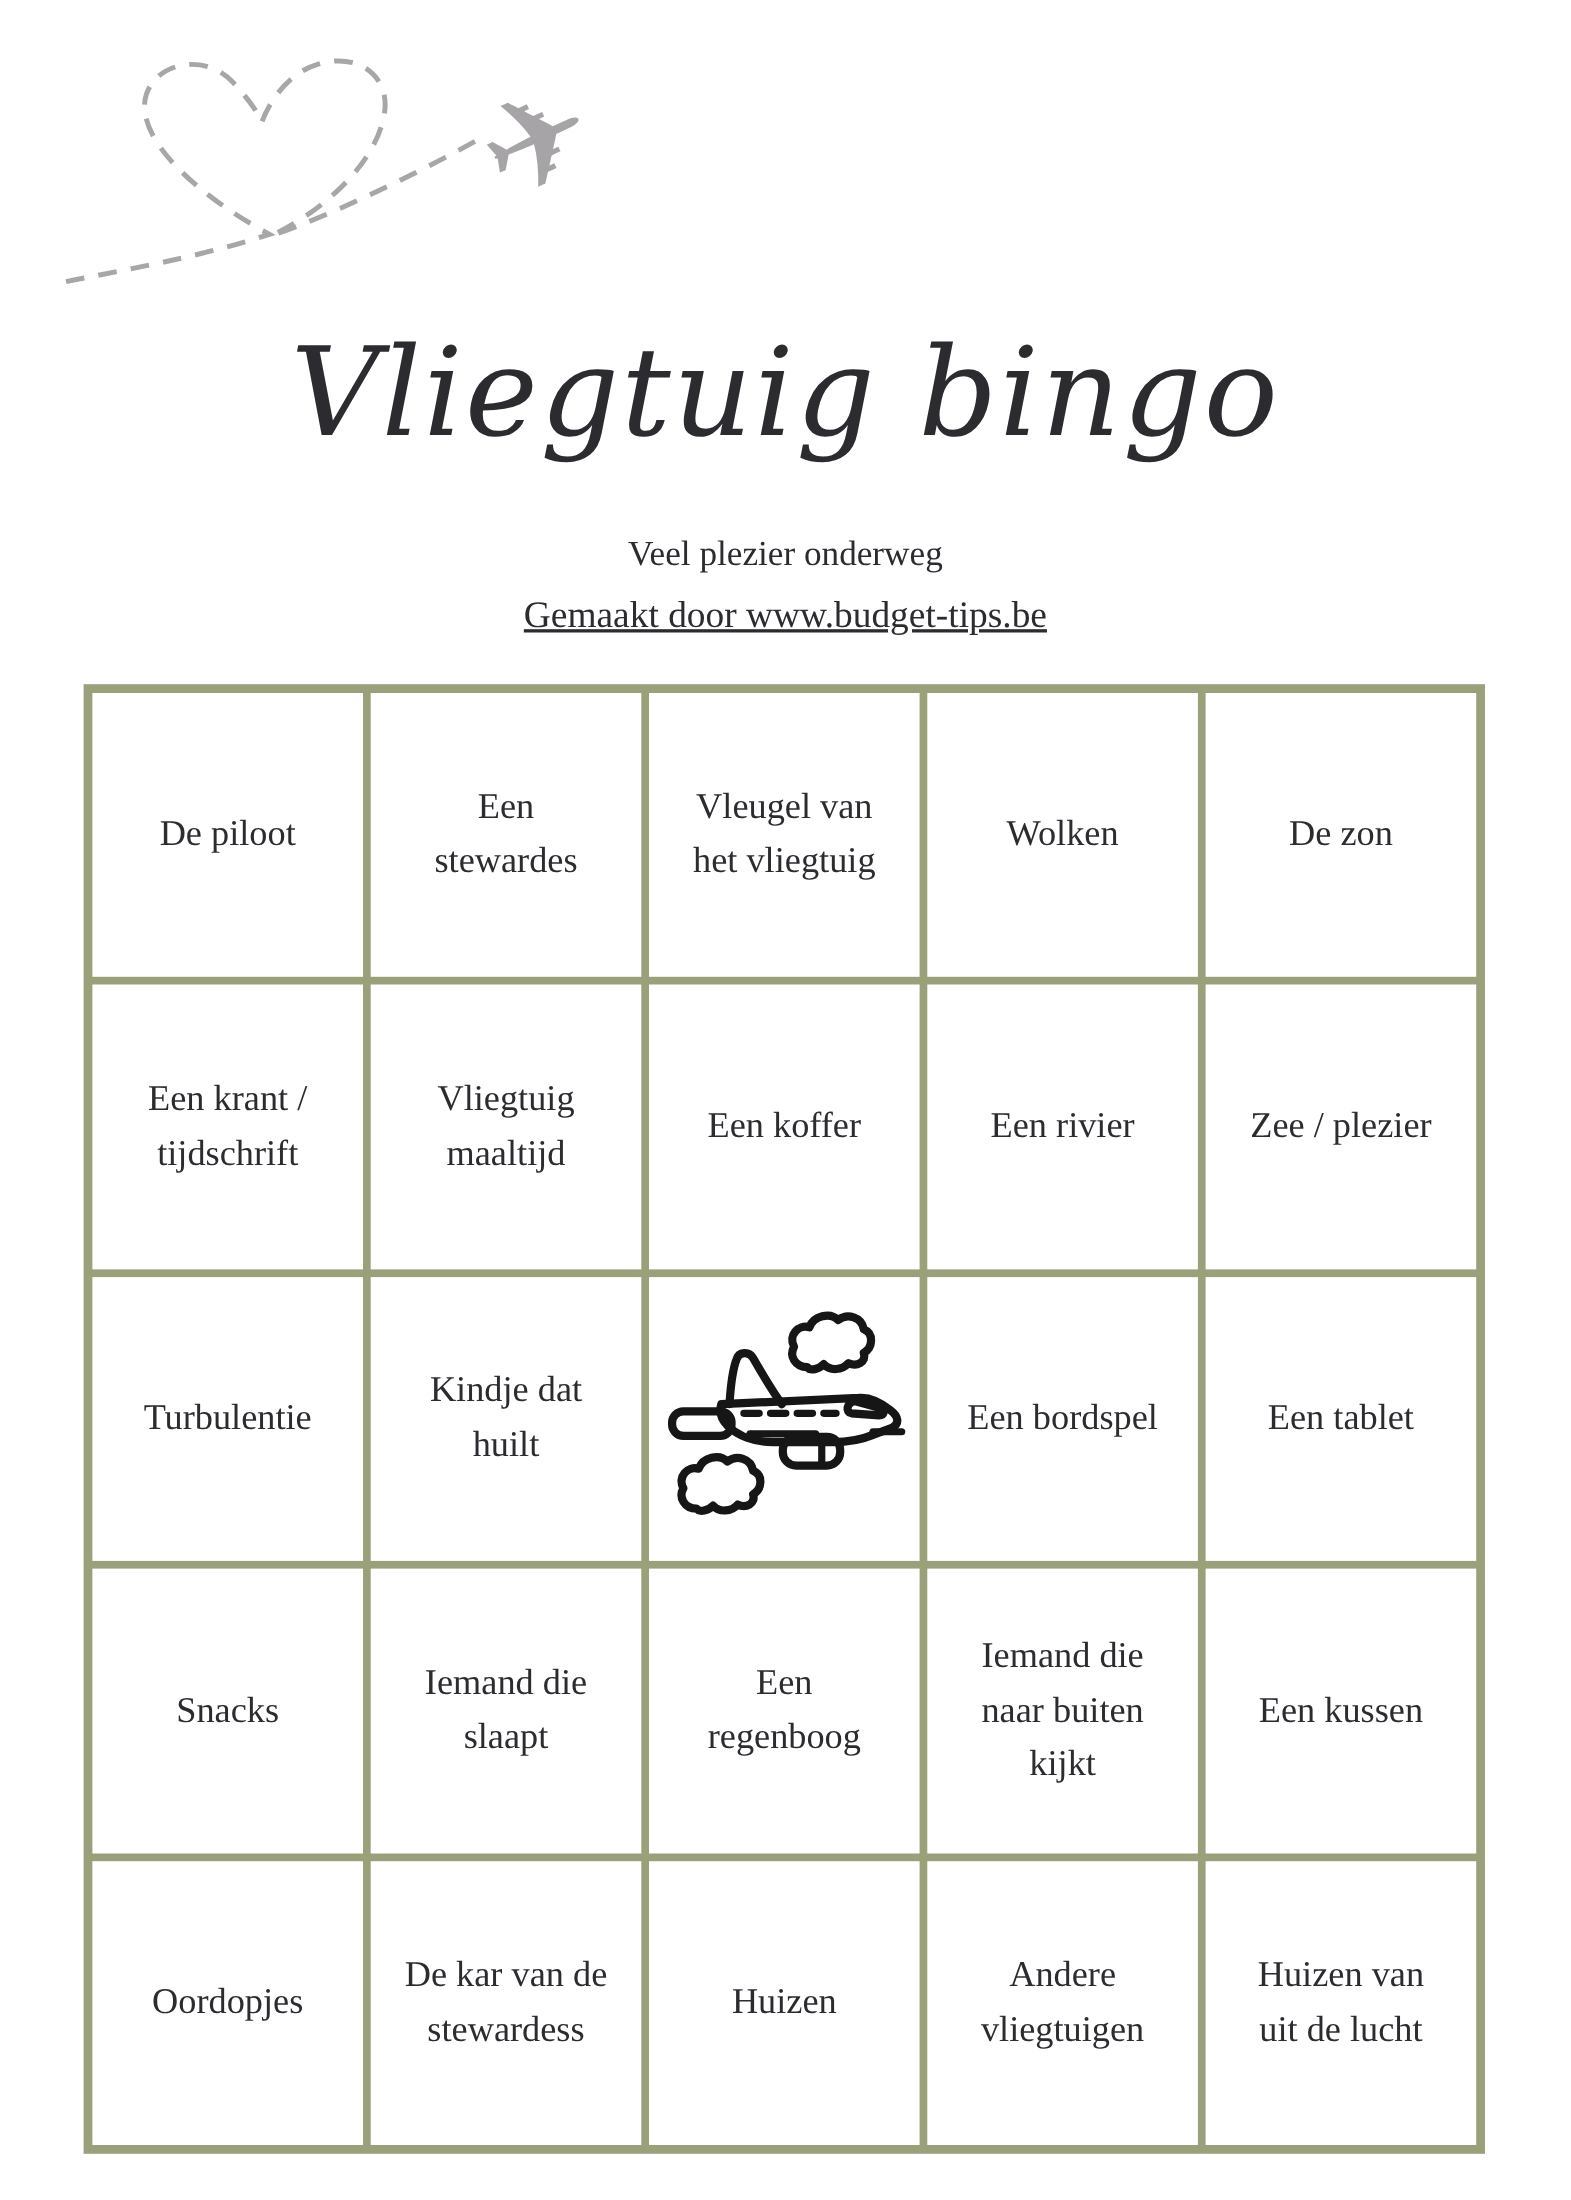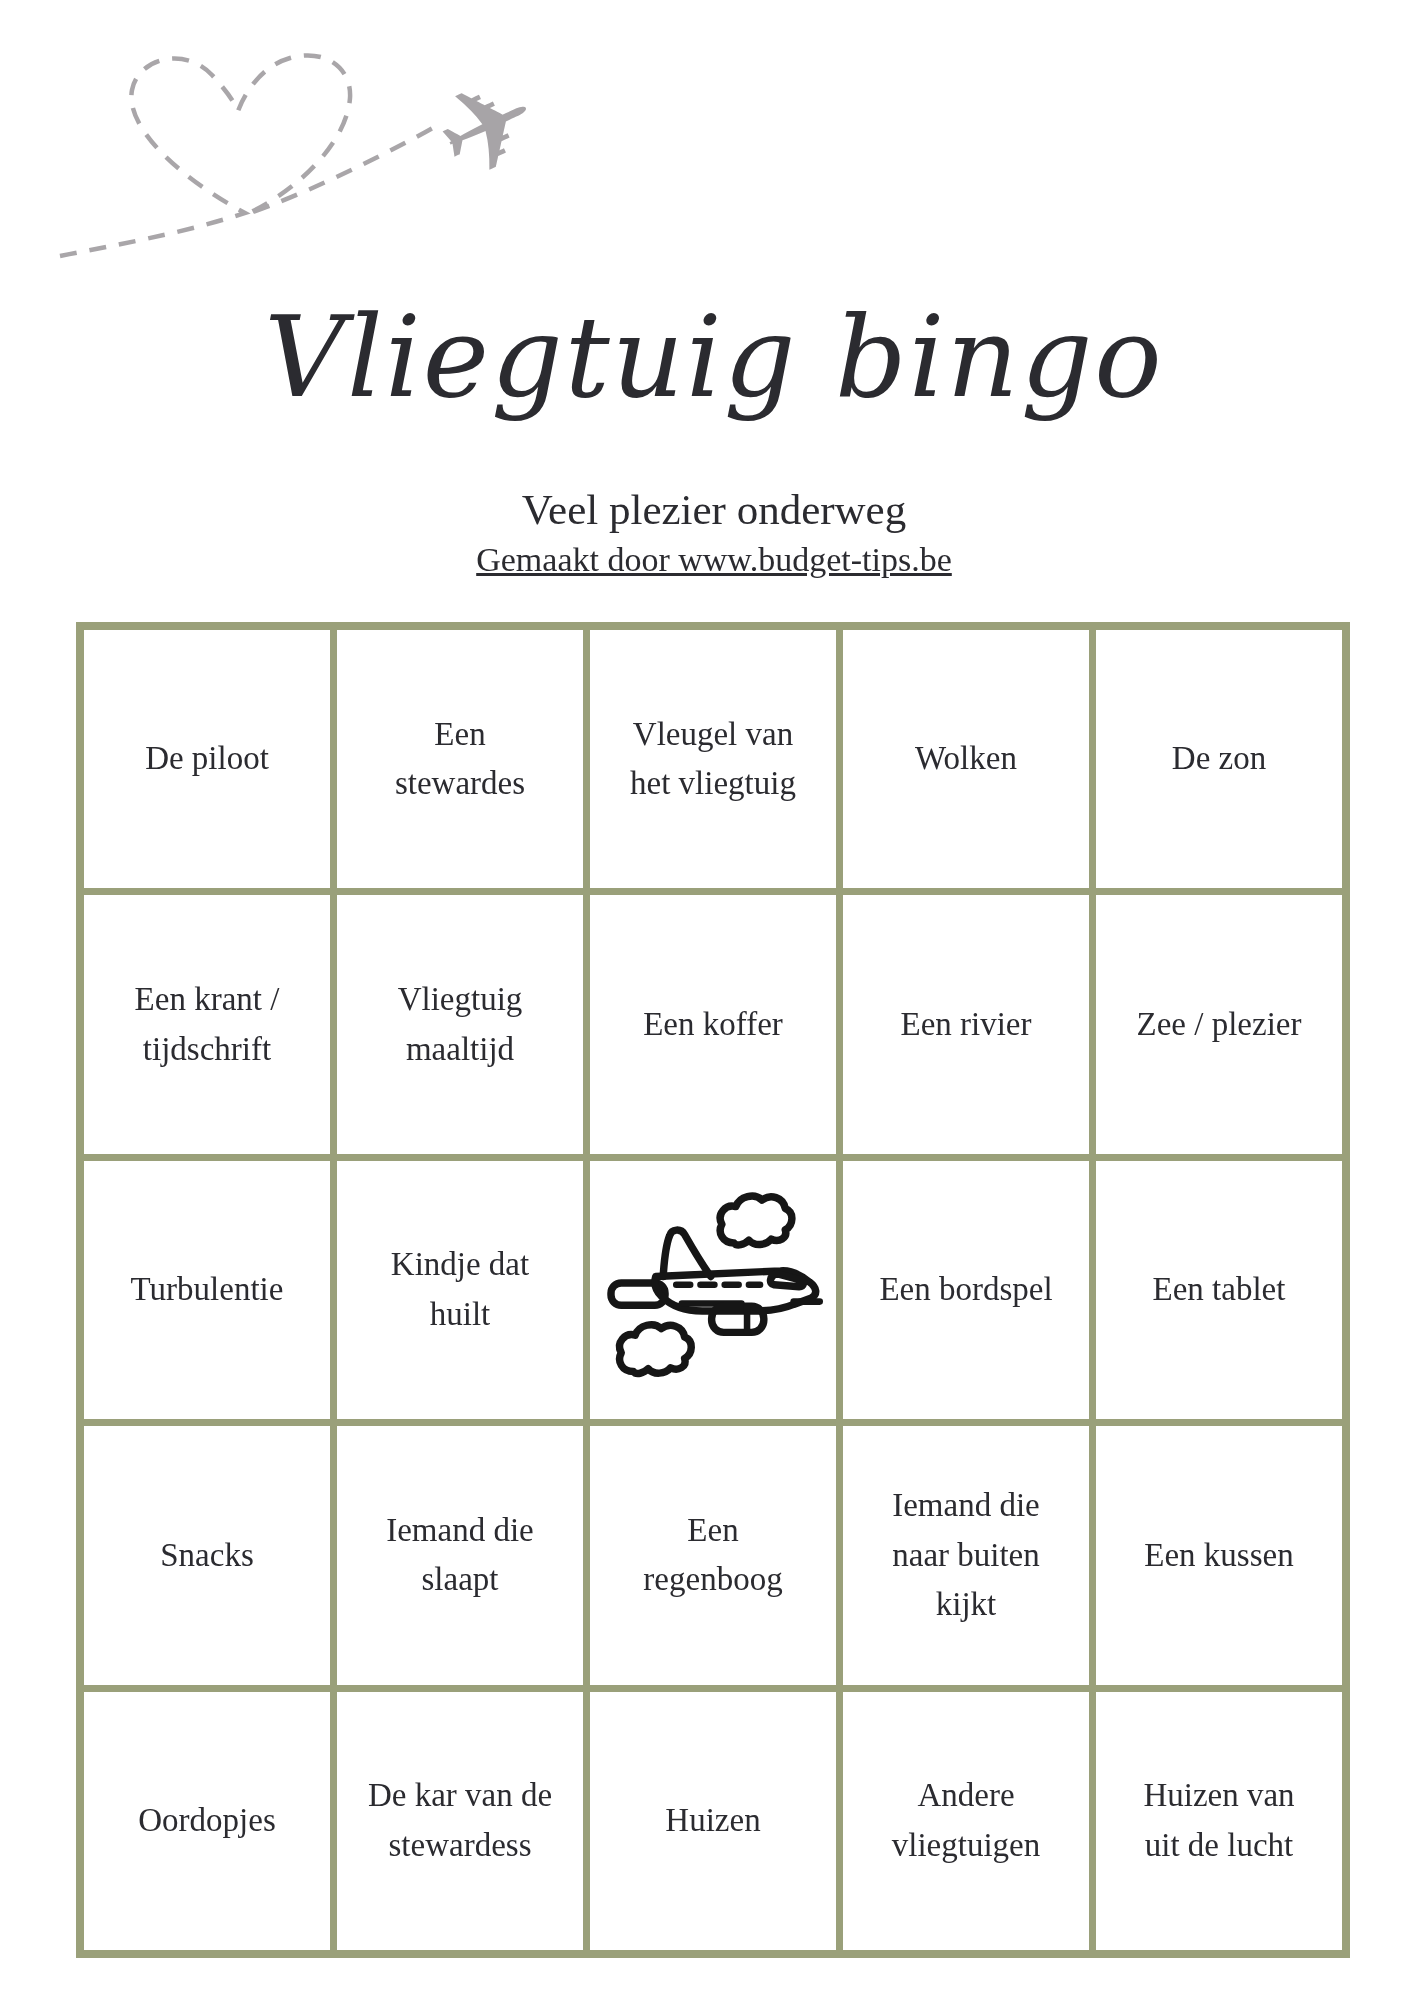--- a/index.html
+++ b/index.html
@@ -21,21 +21,21 @@
     font-style:italic;
     font-size:112px;
     line-height:1.1;
     color:#2b2b30;
     letter-spacing:2px;
     margin-top:44px;
   }
   .subtitle{
     position:absolute;left:0;top:484px;width:100%;
     text-align:center;
-    font-size:43px;line-height:1.2;color:#2b2b30;
+    font-size:32px;line-height:1.2;color:#2b2b30;
   }
   .credit{
     position:absolute;left:0;top:540px;width:100%;
     text-align:center;
     font-size:34px;line-height:1.2;color:#2b2b30;text-decoration:underline;
   }
   
   .grid{
     position:absolute;left:76px;top:622px;
     width:1274px;height:1336px;

